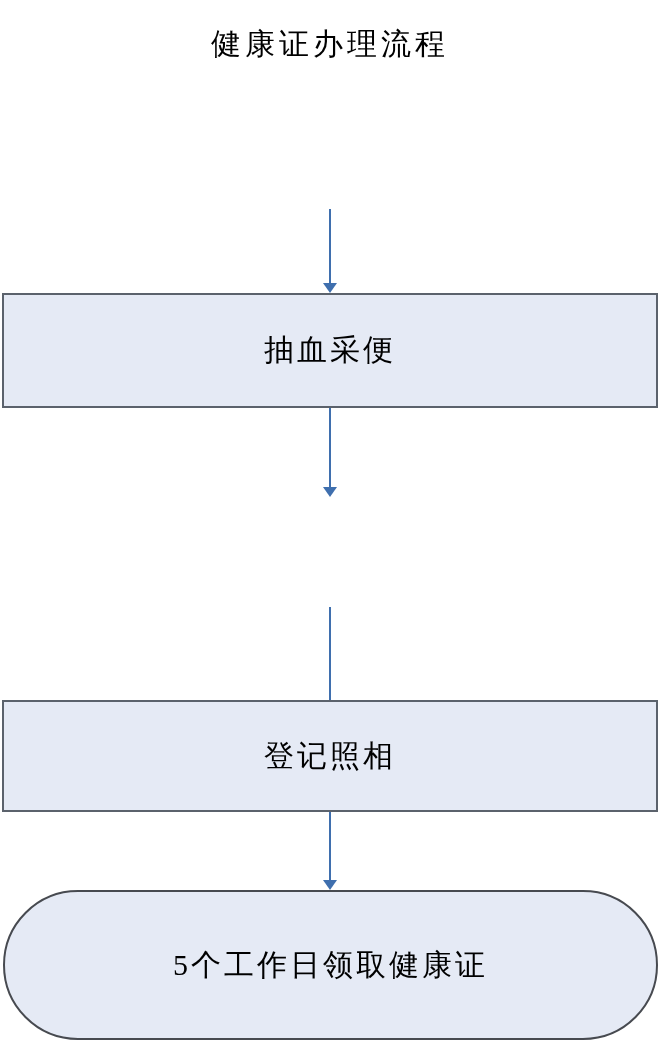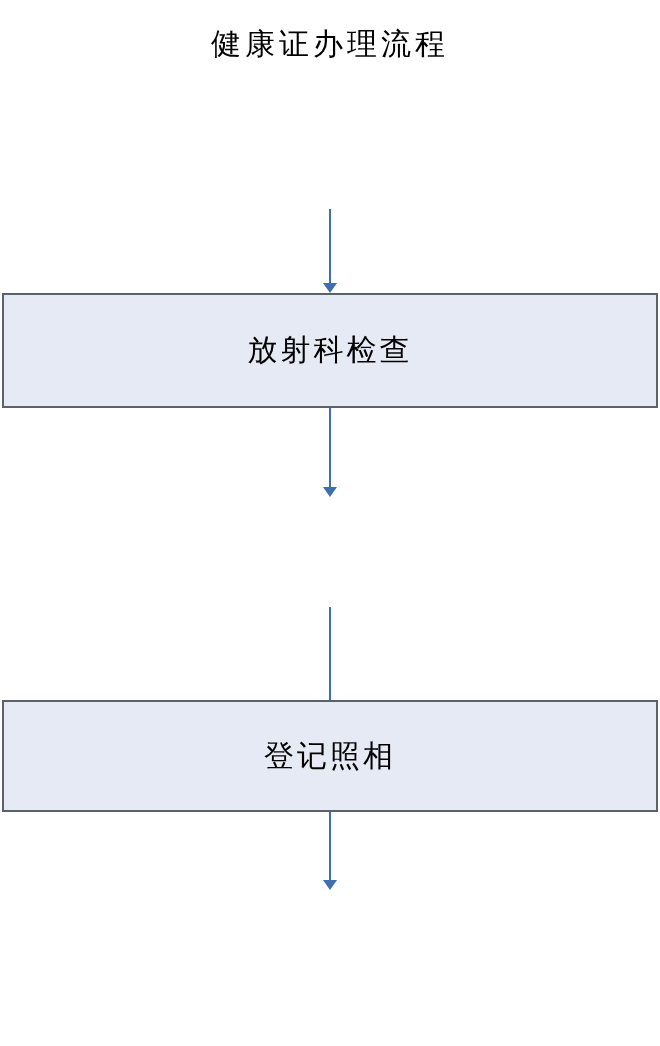--- a/index.html
+++ b/index.html
@@ -91,21 +91,21 @@
 
   <div class="diagram-title">健康证办理流程</div>
 
 
   <div class="connector has-arrow" id="connector-1">
     <div class="connector-line"></div>
     <div class="arrow-head"></div>
   </div>
 
   <div class="node rect" id="node-step1">
-    <span class="node-label">放射科检查</span>
+    <span class="node-label">抽血采便</span>
   </div>
 
   <div class="connector has-arrow" id="connector-2">
     <div class="connector-line"></div>
     <div class="arrow-head"></div>
   </div>
 
 
   <div class="connector" id="connector-3">
     <div class="connector-line"></div>
@@ -113,14 +113,17 @@
 
   <div class="node rect" id="node-step3">
     <span class="node-label">登记照相</span>
   </div>
 
   <div class="connector has-arrow" id="connector-4">
     <div class="connector-line"></div>
     <div class="arrow-head"></div>
   </div>
 
+  <div class="node stadium" id="node-end">
+    <span class="node-label">5个工作日领取健康证</span>
+  </div>
 
 </div>
 
 </body></html>

